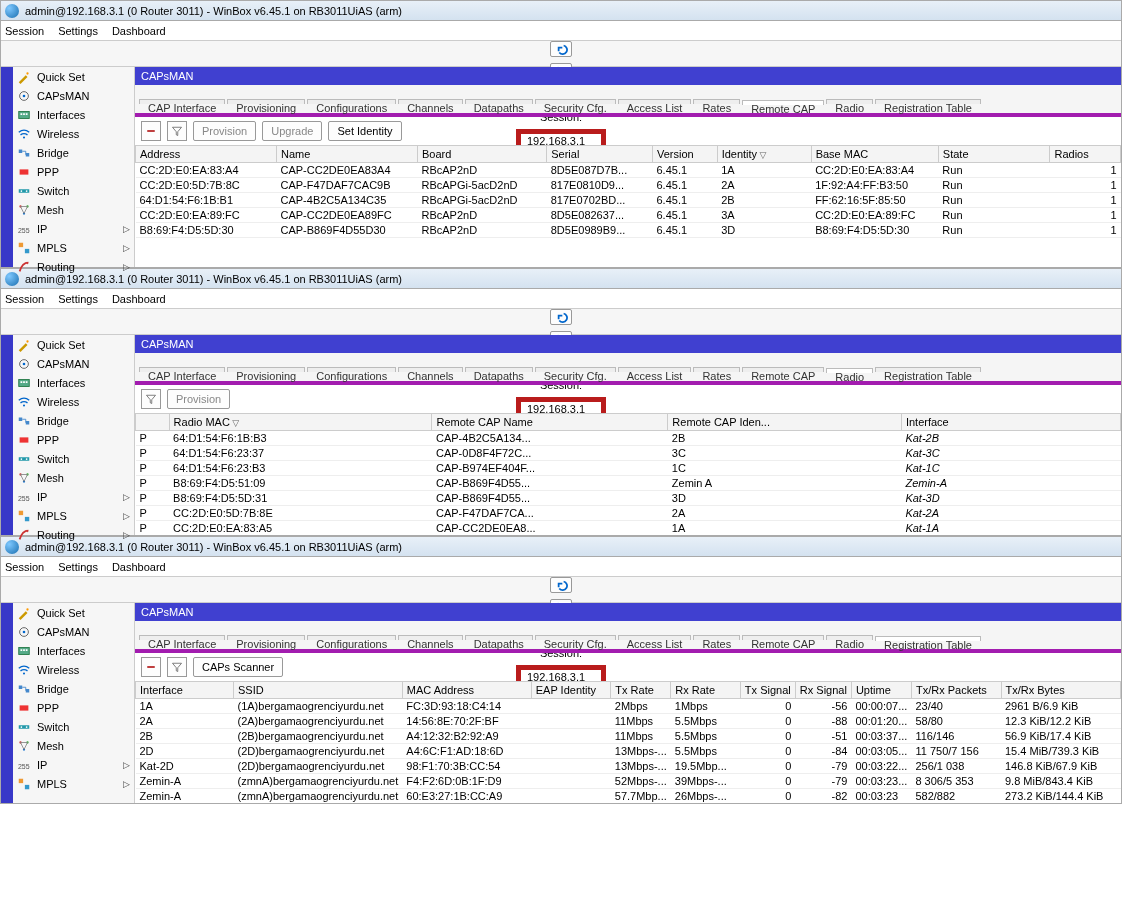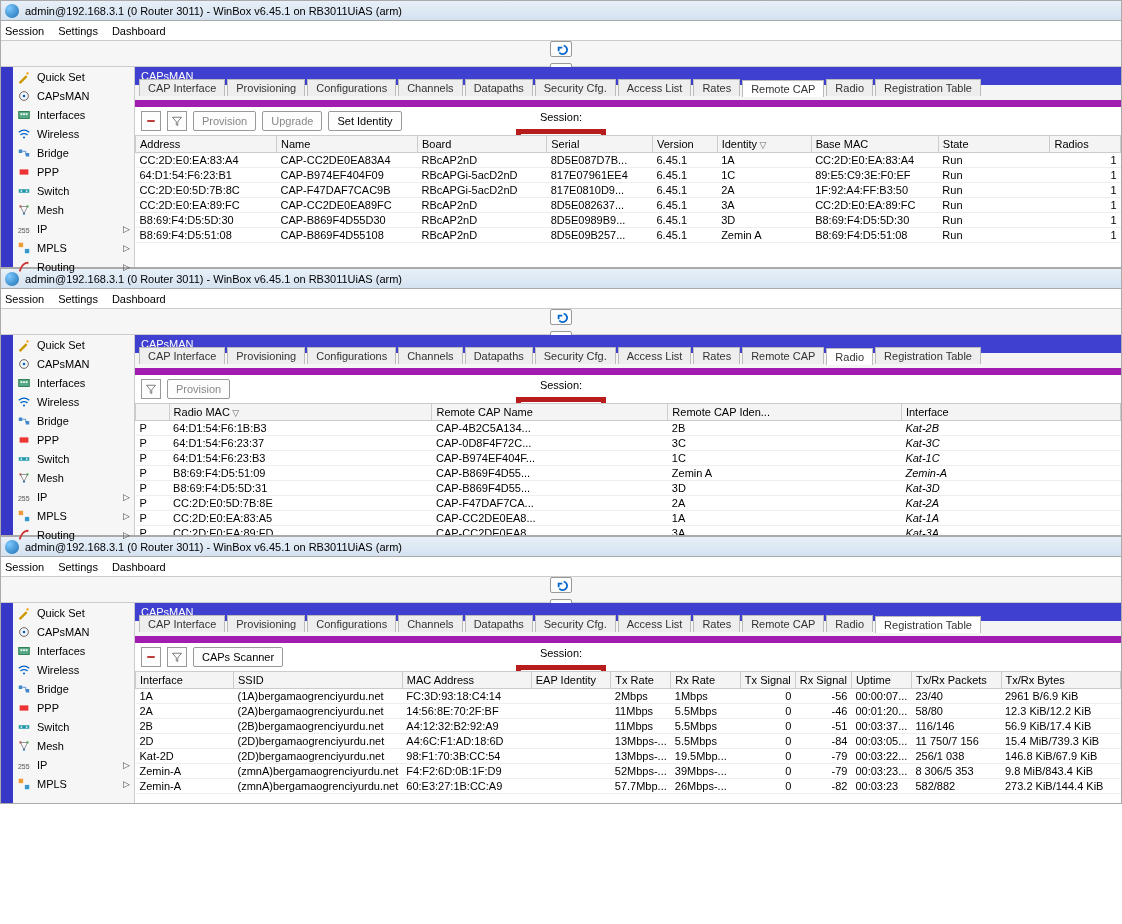--- a/index.html
+++ b/index.html
@@ -16,21 +16,21 @@
 .session-ip { border: 5px solid #b91c1c; background: #fff; padding: 1px 6px; min-width: 90px; display: inline-block; }
 .app-body { display: flex; height: 200px; }
 .bluegutter { width: 12px; background: #3838c8; }
 .sidebar { width: 122px; background: #f6f6f6; border-right: 1px solid #ccc; }
 .sidebar .sitem { display: flex; align-items: center; height: 19px; padding: 0 4px; gap: 6px; }
 .sidebar .sicon { width: 14px; height: 14px; display: inline-flex; align-items: center; justify-content: center; }
 .sidebar .sicon svg { width: 14px; height: 14px; }
 .tri { font-size: 9px; color: #444; margin-left: auto; }
 .main { flex: 1; display: flex; flex-direction: column; overflow: hidden; }
 .panel-title { background: #4040d0; color: #fff; padding: 3px 6px; font-weight: 400; }
-.tabstrip { display: flex; height: 22px; align-items: flex-end; border-bottom: 7px solid #a21caf; background: #f5f5f5; padding: 4px 4px; gap: 2px; }
+.tabstrip { display: flex; height: 22px; border-bottom: 4px solid #a21caf; background: #f5f5f5; padding: 14px 4px; gap: 2px; }
 .tab { background: #eee; border: 1px solid #bbb; border-bottom: none; padding: 2px 8px; font-size: 11px; color: #333; }
 .tab.active { background: #fff; position: relative; top: 1px; }
 .toolbox { display: flex; gap: 6px; padding: 4px 6px; align-items: center; }
 .small-sq { width: 20px; height: 20px; border: 1px solid #999; background: #fdfdfd; display: inline-flex; align-items: center; justify-content: center; }
 .grid { flex: 1; overflow: hidden; }
 .grid table { border-collapse: collapse; width: 100%; }
 .grid th { background: #f4f4f4; border: 1px solid #ccc; font-weight: 400; text-align: left; padding: 2px 4px; font-size: 11px; white-space: nowrap; }
 .grid td { border-bottom: 1px solid #eee; padding: 1px 4px; font-size: 11px; white-space: nowrap; overflow: hidden; text-overflow: clip; }
 .grid td.italic { font-style: italic; }
 .grid td.r { text-align: right; }
@@ -241,71 +241,60 @@
                   <td>CAP-CC2DE0EA83A4</td>
                   <td>RBcAP2nD</td>
                   <td>8D5E087D7B...</td>
                   <td>6.45.1</td>
                   <td>1A</td>
                   <td>CC:2D:E0:EA:83:A4</td>
                   <td>Run</td>
                   <td class="r">1</td>
                 </tr>
                 <tr>
-                  <td>64:D1:54:F6:23:B1</td>
-                  <td>CAP-B974EF404F09</td>
-                  <td>RBcAPGi-5acD2nD</td>
-                  <td>817E07961EE4</td>
-                  <td>6.45.1</td>
-                  <td>1C</td>
-                  <td>89:E5:C9:3E:F0:EF</td>
-                  <td>Run</td>
-                  <td class="r">1</td>
-                </tr>
-                <tr>
                   <td>CC:2D:E0:5D:7B:8C</td>
                   <td>CAP-F47DAF7CAC9B</td>
                   <td>RBcAPGi-5acD2nD</td>
                   <td>817E0810D9...</td>
                   <td>6.45.1</td>
                   <td>2A</td>
                   <td>1F:92:A4:FF:B3:50</td>
                   <td>Run</td>
                   <td class="r">1</td>
                 </tr>
                 <tr>
+                  <td>64:D1:54:F6:1B:B1</td>
+                  <td>CAP-4B2C5A134C35</td>
+                  <td>RBcAPGi-5acD2nD</td>
+                  <td>817E0702BD...</td>
+                  <td>6.45.1</td>
+                  <td>2B</td>
+                  <td>FF:62:16:5F:85:50</td>
+                  <td>Run</td>
+                  <td class="r">1</td>
+                </tr>
+                <tr>
                   <td>CC:2D:E0:EA:89:FC</td>
                   <td>CAP-CC2DE0EA89FC</td>
                   <td>RBcAP2nD</td>
                   <td>8D5E082637...</td>
                   <td>6.45.1</td>
                   <td>3A</td>
                   <td>CC:2D:E0:EA:89:FC</td>
                   <td>Run</td>
                   <td class="r">1</td>
                 </tr>
                 <tr>
                   <td>B8:69:F4:D5:5D:30</td>
                   <td>CAP-B869F4D55D30</td>
                   <td>RBcAP2nD</td>
                   <td>8D5E0989B9...</td>
                   <td>6.45.1</td>
                   <td>3D</td>
                   <td>B8:69:F4:D5:5D:30</td>
-                  <td>Run</td>
-                  <td class="r">1</td>
-                </tr>
-                <tr>
-                  <td>B8:69:F4:D5:51:08</td>
-                  <td>CAP-B869F4D55108</td>
-                  <td>RBcAP2nD</td>
-                  <td>8D5E09B257...</td>
-                  <td>6.45.1</td>
-                  <td>Zemin A</td>
-                  <td>B8:69:F4:D5:51:08</td>
                   <td>Run</td>
                   <td class="r">1</td>
                 </tr>
               </tbody>
             </table>
           </div>
         </div>
       </div>
     </div>
     <div class="panel">
@@ -760,21 +749,21 @@
                   <td>2961 B/6.9 KiB</td>
                 </tr>
                 <tr>
                   <td>2A</td>
                   <td>(2A)bergamaogrenciyurdu.net</td>
                   <td>14:56:8E:70:2F:BF</td>
                   <td></td>
                   <td>11Mbps</td>
                   <td>5.5Mbps</td>
                   <td class="r">0</td>
-                  <td class="r">-46</td>
+                  <td class="r">-88</td>
                   <td>00:01:20...</td>
                   <td>58/80</td>
                   <td>12.3 KiB/12.2 KiB</td>
                 </tr>
                 <tr>
                   <td>2B</td>
                   <td>(2B)bergamaogrenciyurdu.net</td>
                   <td>A4:12:32:B2:92:A9</td>
                   <td></td>
                   <td>11Mbps</td>

